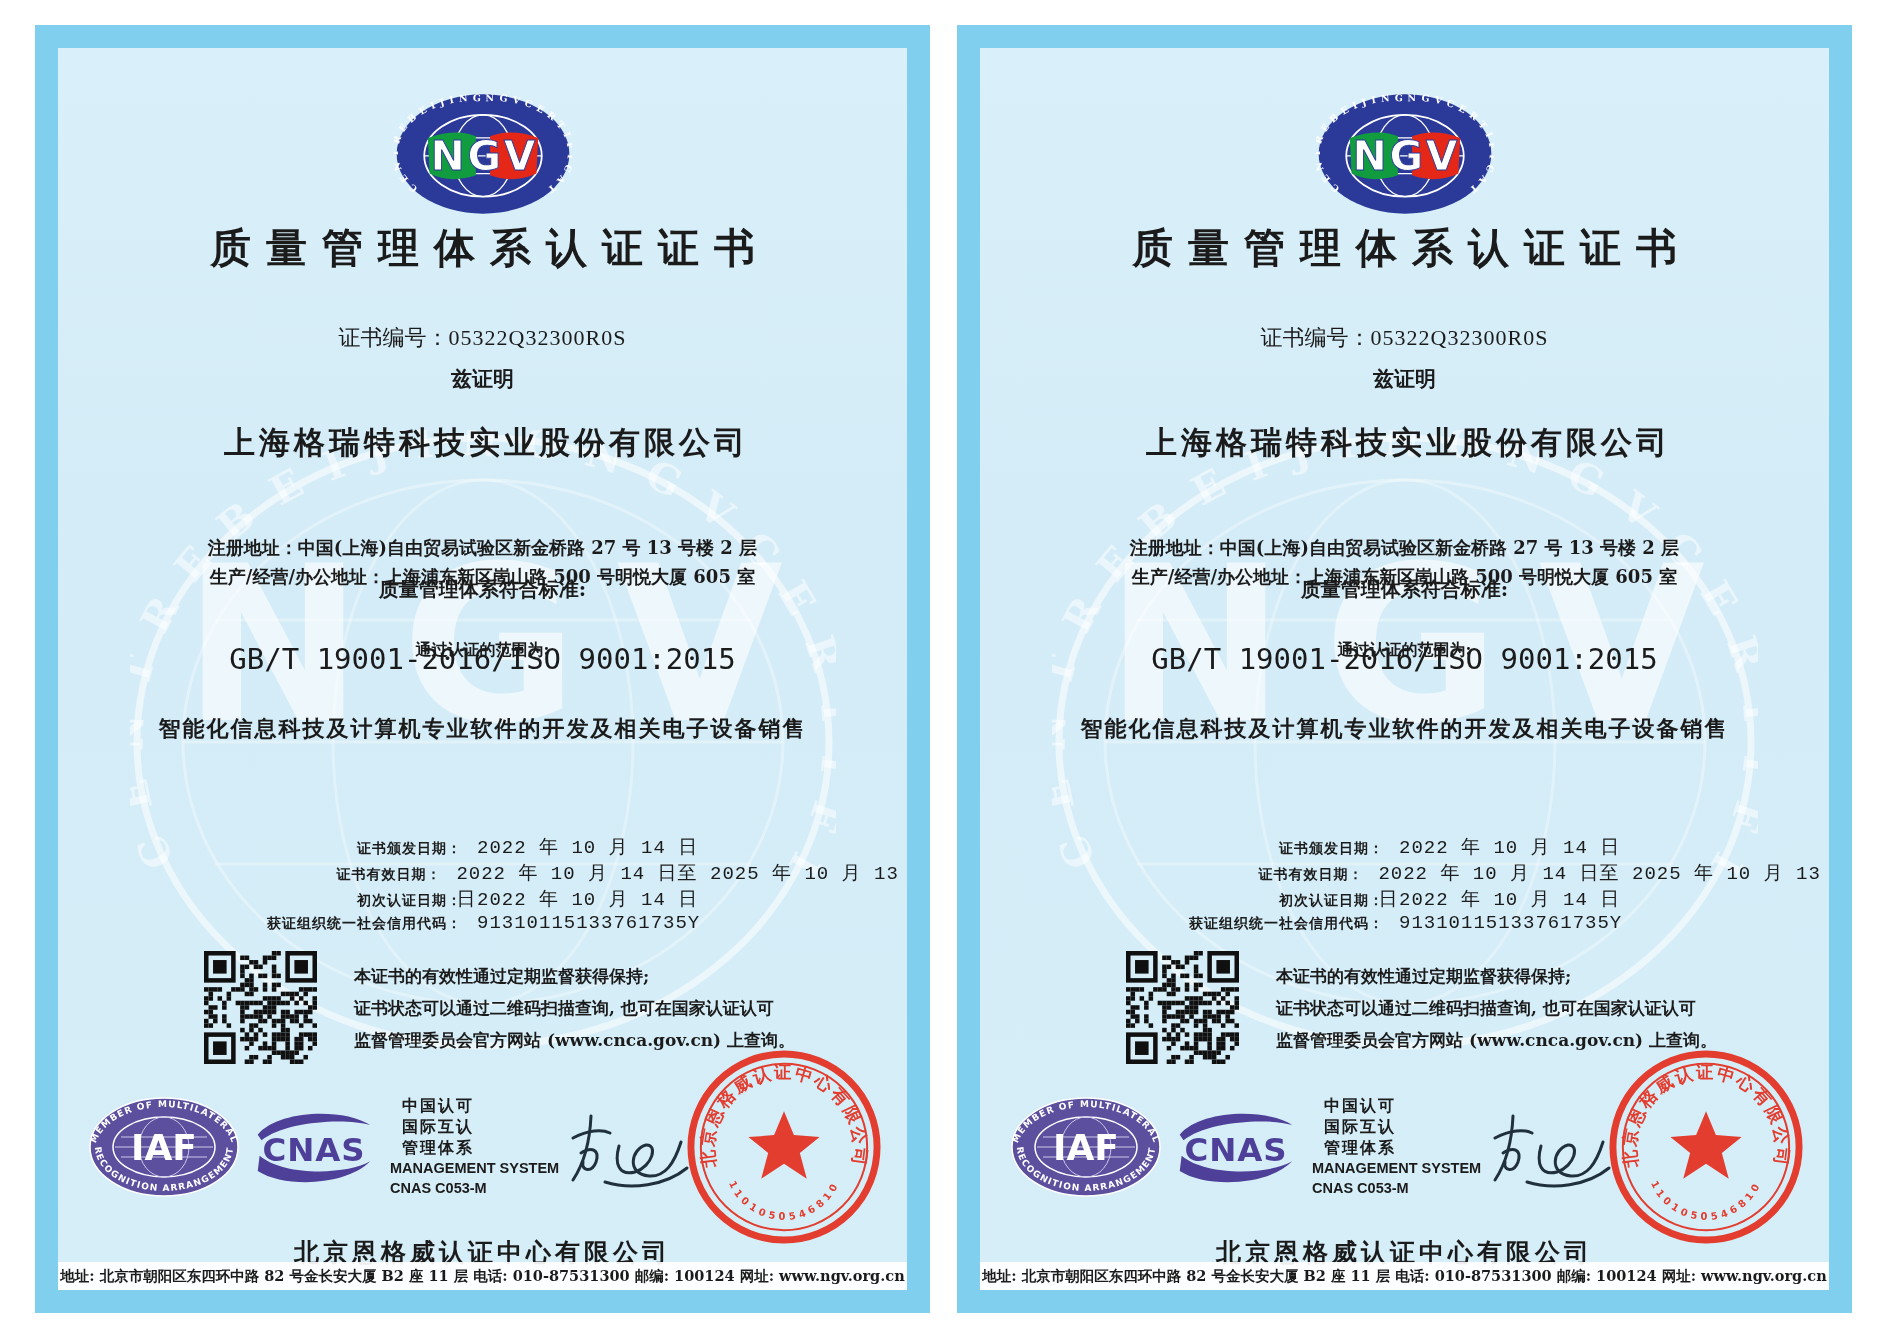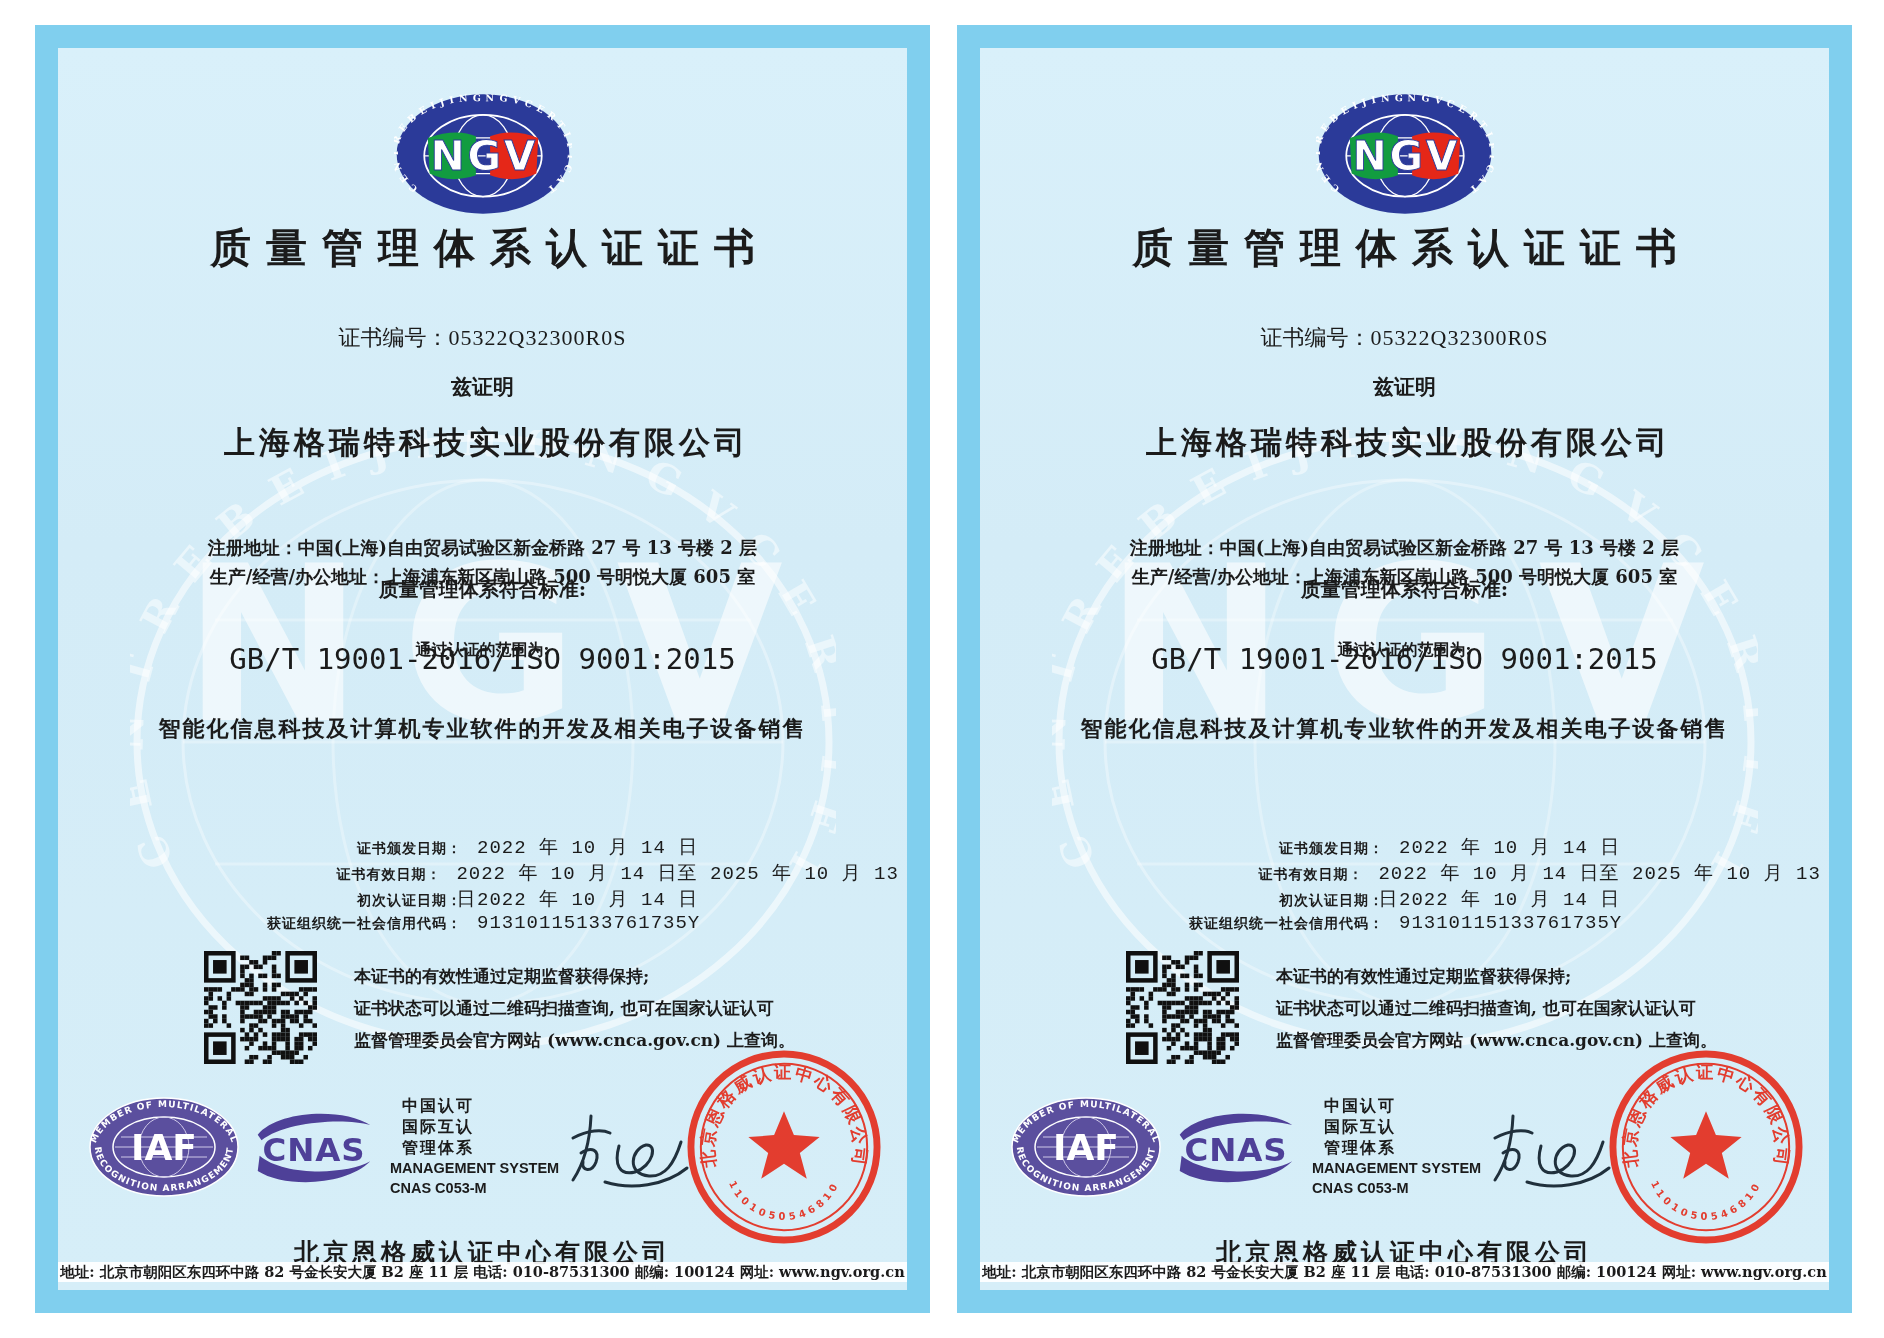--- a/index.html
+++ b/index.html
@@ -17,21 +17,21 @@
     background:linear-gradient(180deg,#d9f0fa 0%,#d4ecf7 40%,#d6eef8 100%);}
   
   .watermark{position:absolute;left:72px;top:382px;width:706px;height:624px;
     z-index:0;pointer-events:none;}
   
   .cx{position:absolute;left:0;right:0;text-align:center;z-index:2;}
   .c-logo{position:absolute;top:40px;left:50%;margin-left:-89px;width:178px;height:132px;z-index:2;}
   .c-title{top:173px;font-size:41px;font-weight:700;letter-spacing:15px;text-indent:15px;}
   .c-certno{top:275px;font-size:22px;}
   .c-certno .num{font-family:Liberation Serif, serif;letter-spacing:1px;}
-  .c-intro{top:325px;font-size:21px;font-weight:700;}
+  .c-intro{top:317px;font-size:21px;font-weight:700;}
   .c-company{top:374px;font-size:31px;font-weight:700;letter-spacing:4px;padding-left:8px;}
   .c-addr{top:441px;font-size:18px;font-weight:600;line-height:29px;margin-top:44px;}
   .c-stdhead{top:528px;font-size:20px;font-weight:700;}
   .c-std{top:562px;font-size:29px;font-weight:400;
     font-family:"DejaVu Sans Mono","Liberation Mono",monospace;letter-spacing:0px;margin-top:32px;}
   .c-scopehead{top:592px;font-size:16px;font-weight:700;}
   .c-scope{top:666px;font-size:22px;font-weight:700;letter-spacing:2px;}
   .c-dates{position:absolute;top:786px;left:0;right:0;z-index:2;}
   .date-row{display:flex;align-items:baseline;height:26px;}
   .date-label{width:404px;text-align:right;font-size:14px;font-weight:700;letter-spacing:1px;}
@@ -42,21 +42,21 @@
     font-size:17px;font-weight:600;line-height:32px;}
   .mark-iaf{position:absolute;left:30px;top:1049px;width:152px;height:100px;z-index:2;}
   .mark-cnas{position:absolute;left:194px;top:1058px;width:124px;height:84px;z-index:2;}
   .c-acc{position:absolute;left:332px;top:1047px;z-index:2;}
   .acc-zh{font-size:16px;font-weight:700;line-height:21px;letter-spacing:2px;margin-left:12px;}
   .acc-en{font-size:14.5px;font-weight:700;line-height:20px;
     font-family:Liberation Sans, sans-serif;}
   .c-sign{position:absolute;left:503px;top:1056px;width:132px;height:95px;z-index:2;}
   .c-stamp{position:absolute;left:627px;top:1000px;width:198px;height:198px;z-index:3;opacity:.93;}
   .c-issuer{top:1188px;font-size:25px;font-weight:700;letter-spacing:4px;}
-  .c-footer{position:absolute;left:0;right:0;top:1214px;height:20px;z-index:2;
+  .c-footer{position:absolute;left:0;right:0;top:1214px;height:28px;z-index:2;
     background:rgba(255,255,255,.92);display:flex;align-items:center;justify-content:center;
     font-size:14.5px;font-weight:700;letter-spacing:0;}
 </style>
 </head>
 <body>
 
 <div class="scan" id="pages">
 
   <div class="sheet">
 

